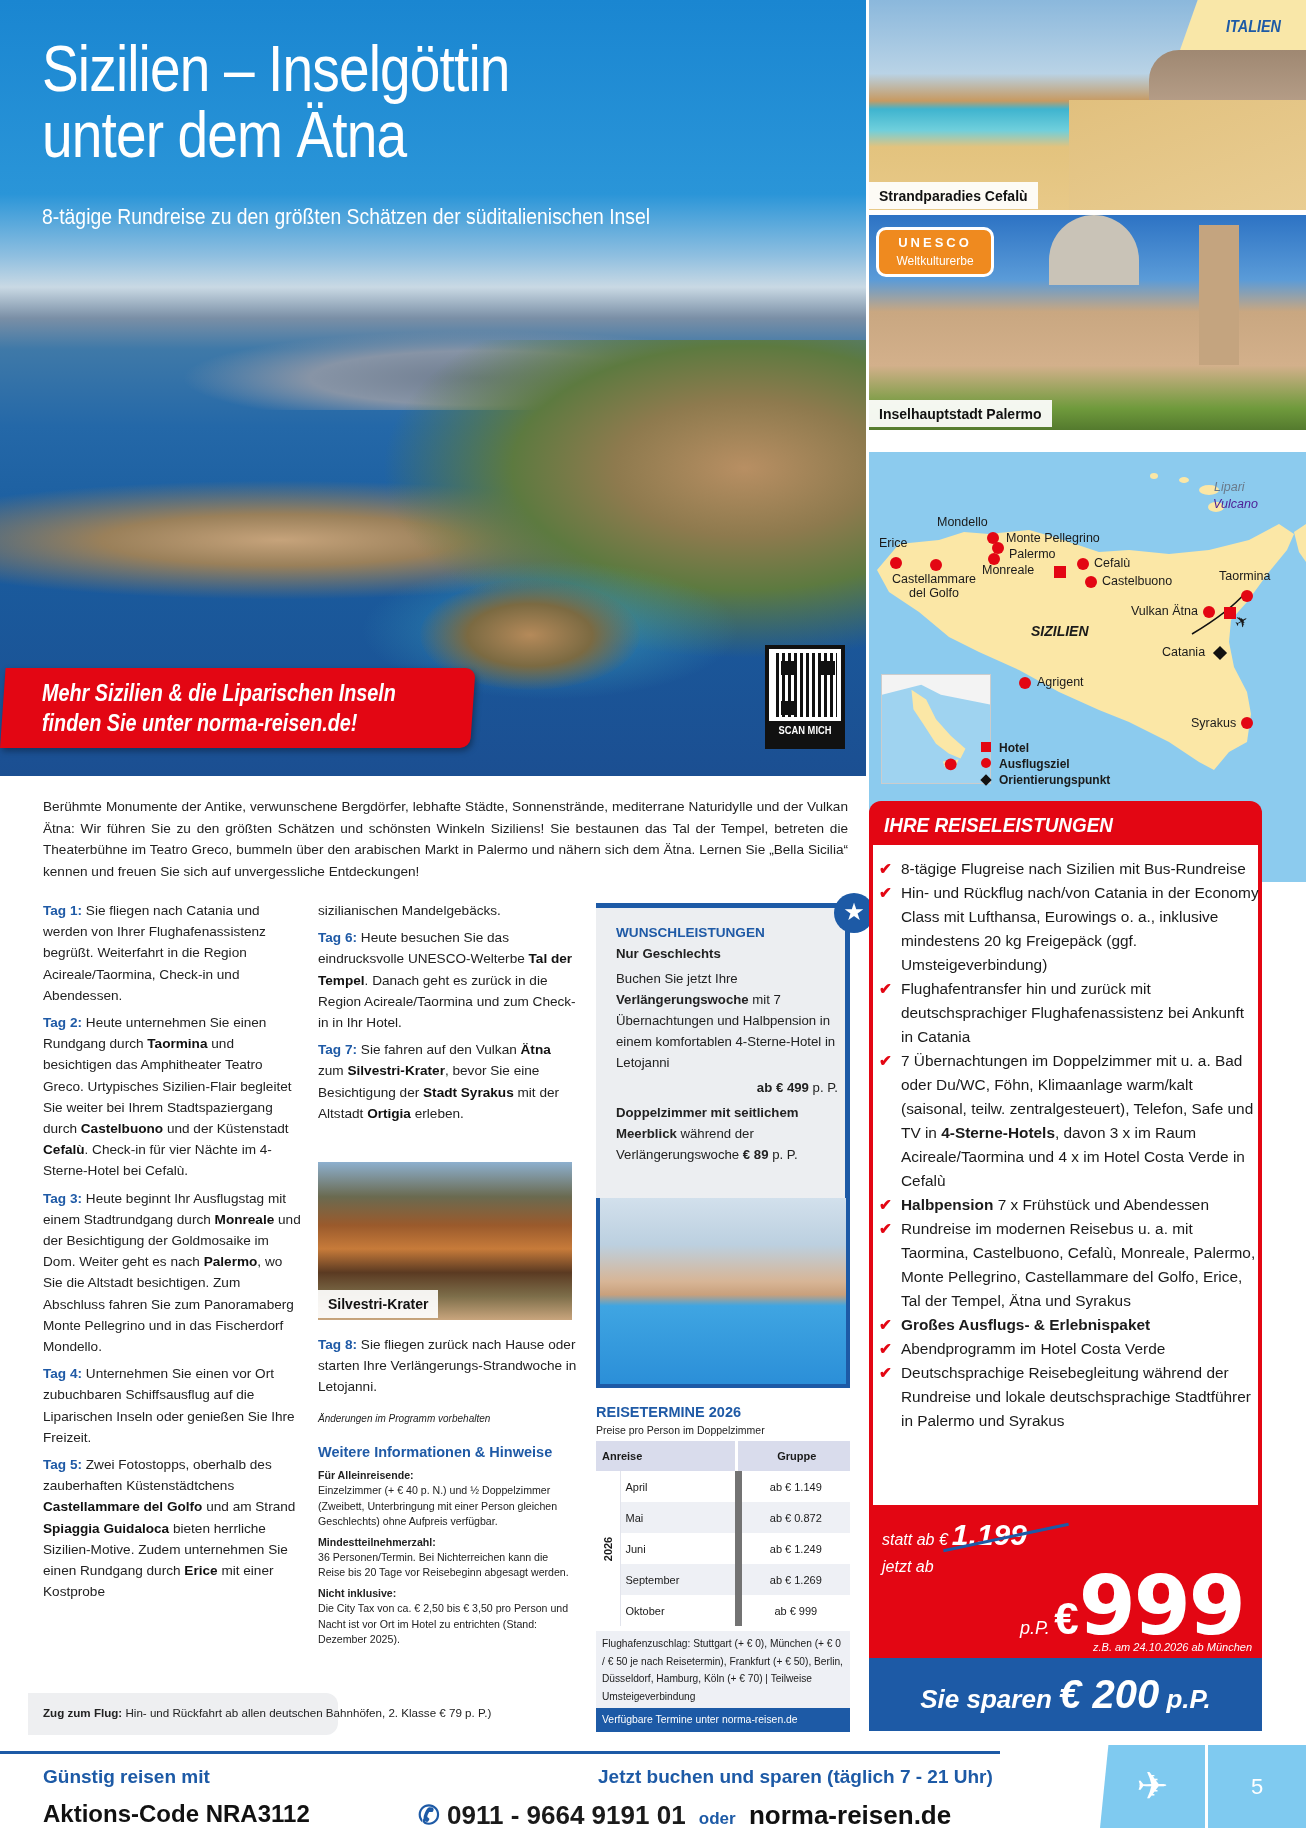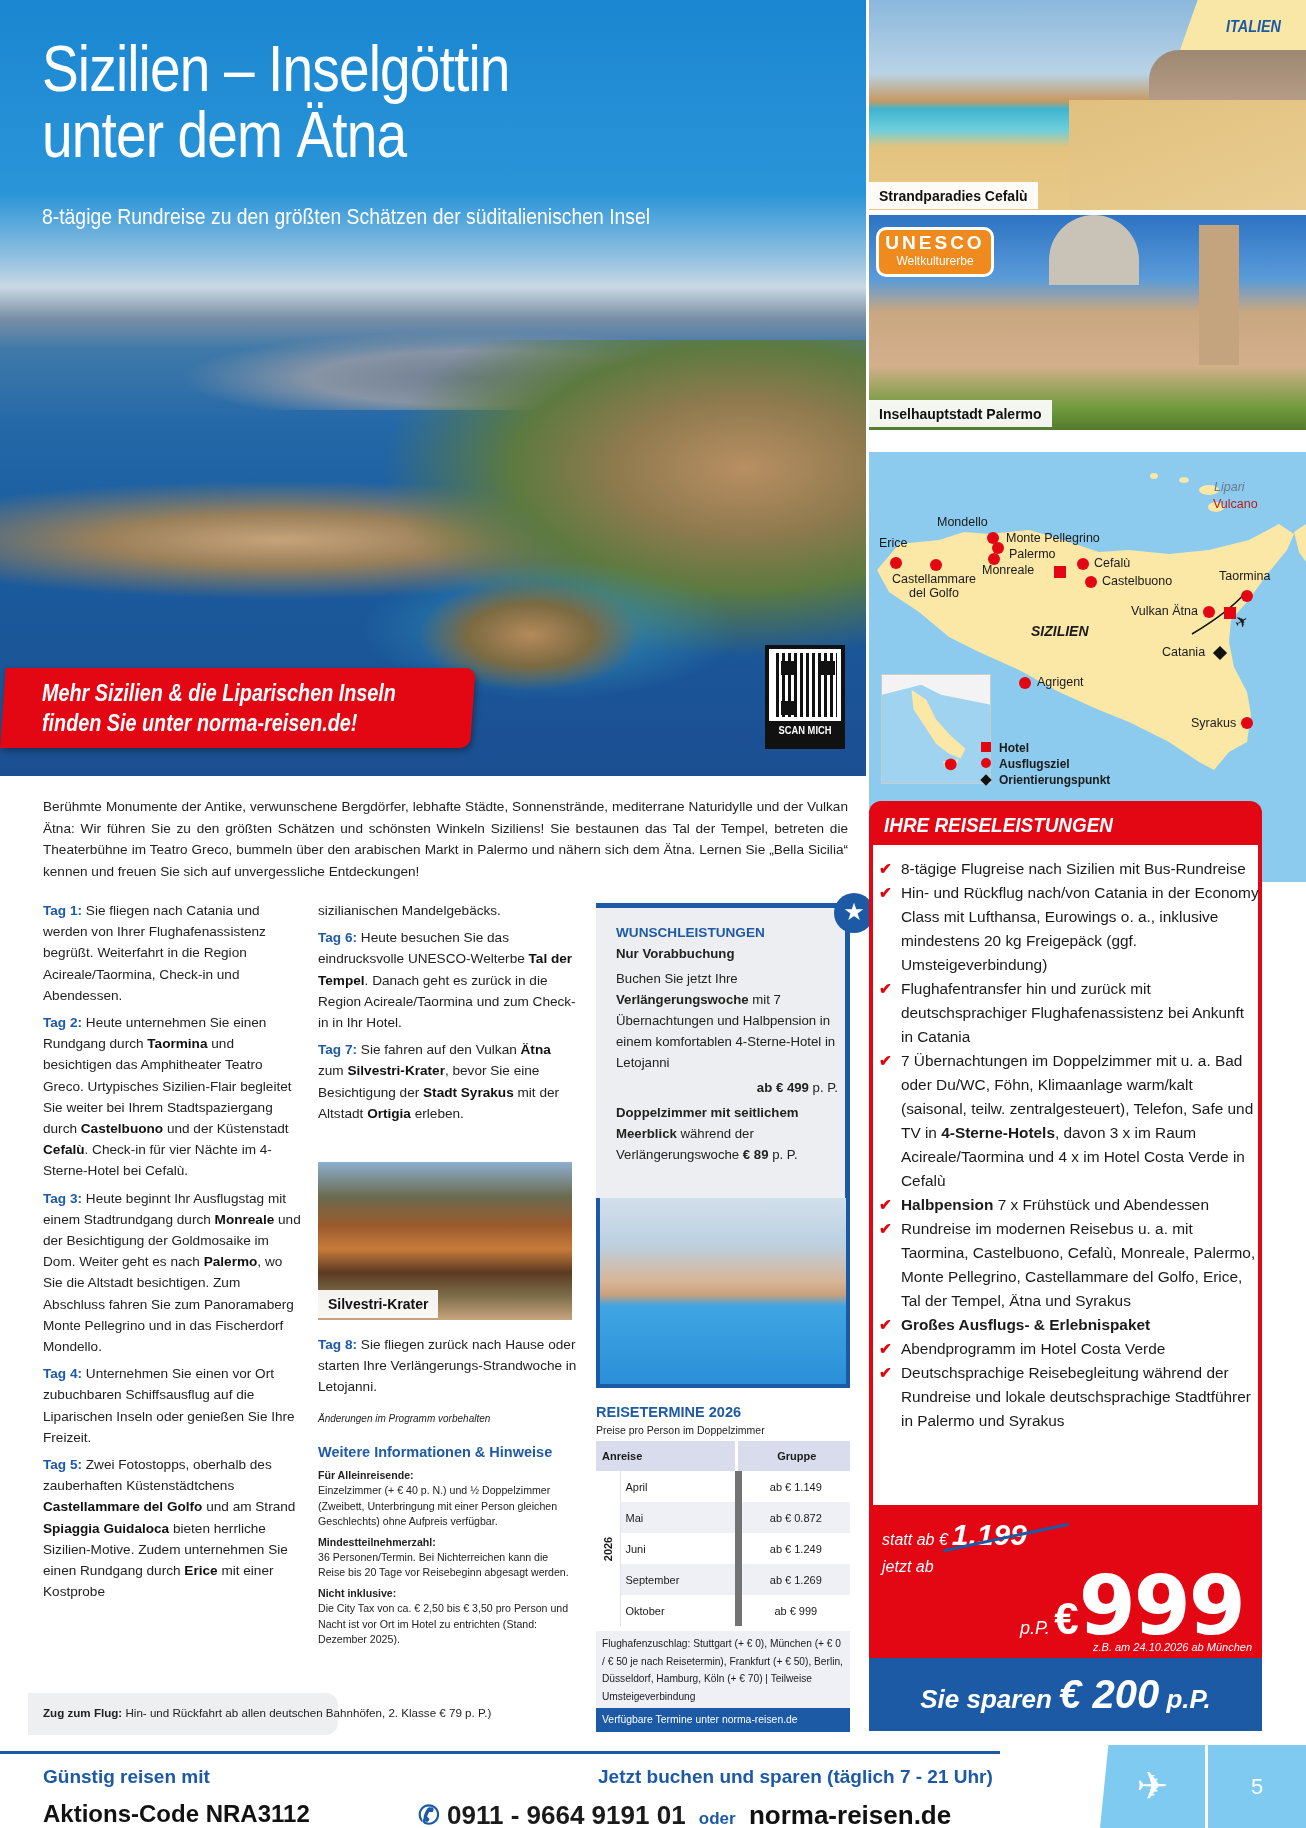--- a/index.html
+++ b/index.html
@@ -30,21 +30,21 @@
 #photo1 .sand{left:200px;top:100px;width:237px;height:110px;background:linear-gradient(160deg,#e1c07e,#e9cd92)}
 #photo1 .rock{left:280px;top:50px;width:157px;height:60px;background:linear-gradient(180deg,#9f8872,#b8a08a);border-radius:30px 0 0 0}
 #italien{left:1180px;top:0;width:126px;height:50px;background:#f9e7a8;clip-path:polygon(14% 0,100% 0,100% 100%,0 100%)}
 #italien span{position:absolute;right:22px;top:18px;font-style:italic;font-weight:700;font-size:16px;color:#1d5aa6;transform:scaleX(.9)}
 .cap{background:rgba(255,255,255,.92);font-weight:700;font-size:14px;color:#111;padding:6px 10px 5px 10px;white-space:nowrap}
 #cap1{left:869px;top:182px}
 #photo2{left:869px;top:215px;width:437px;height:215px;background:linear-gradient(180deg,#2d73c4 0%,#5a9bd8 30%,#c9a781 45%,#d3b08b 70%,#6f9a3c 90%,#547a2e 100%)}
 #photo2 .dome{left:180px;top:0;width:90px;height:70px;border-radius:45px 45px 0 0;background:#c9c3b7}
 #photo2 .tower{left:330px;top:10px;width:40px;height:140px;background:#c4a47f}
 #unesco{left:876px;top:227px;width:118px;height:50px;background:#ef8a1f;border:3px solid #fff;border-radius:10px;color:#fff;text-align:center}
-#unesco b{display:block;font-size:19px;letter-spacing:3px;line-height:22px;margin-top:2px}
+#unesco b{display:block;font-size:13px;letter-spacing:3px;line-height:22px;margin-top:2px}
 #unesco i{display:block;font-style:normal;font-size:12px;line-height:14px}
 #cap2{left:869px;top:400px}
 
 #map{left:869px;top:452px;width:437px;height:430px;background:#8ccbee;overflow:hidden}
 #island{left:0;top:0;width:437px;height:343px}
 .mdot{position:absolute;width:12px;height:12px;border-radius:50%;background:#e30613}
 .msq{position:absolute;width:12px;height:12px;background:#e30613}
 .mdia{position:absolute;width:10px;height:10px;background:#111;transform:rotate(45deg)}
 .mlbl{position:absolute;font-size:12.5px;color:#1a1a1a;white-space:nowrap;line-height:14px}
 #inset{left:12px;top:222px;width:110px;height:110px;background:#fff;border:1px solid #ccc}
@@ -168,21 +168,21 @@
   <svg id="island" class="abs" viewBox="0 0 437 343">
     <path d="M8 118 L30 92 L70 88 L95 80 L120 82 L160 78 L185 85 L230 100 L260 98 L300 102 L340 98 L380 88 L410 72 L425 82 L418 98 L400 120 L378 150 L362 168 L360 190 L365 215 L378 240 L382 262 L378 290 L360 300 L345 318 L330 310 L300 290 L260 270 L230 258 L190 240 L150 218 L110 200 L80 185 L50 160 L20 140 Z" fill="#fbe7a6"></path>
     <ellipse cx="340" cy="38" rx="10" ry="5" fill="#fbe7a6"></ellipse>
     <ellipse cx="347" cy="55" rx="8" ry="5" fill="#fbe7a6"></ellipse>
     <ellipse cx="315" cy="28" rx="5" ry="3" fill="#fbe7a6"></ellipse>
     <ellipse cx="285" cy="24" rx="4" ry="3" fill="#fbe7a6"></ellipse>
     <path d="M425 80 L437 72 L437 110 L430 100 Z" fill="#fbe7a6"></path>
     <path d="M323 182 Q360 160 377 140" stroke="#111" stroke-width="1.5" fill="none"></path>
   </svg>
   <span class="mlbl" style="left:345px;top:28px;font-style:italic;color:#6a7a8a">Lipari</span>
-  <span class="mlbl" style="left:344px;top:45px;color:#b91c1c">Vulcano</span>
+  <span class="mlbl" style="left:344px;top:45px;font-style:italic;color:#4c1d95">Vulcano</span>
   <span class="mlbl" style="left:10px;top:84px">Erice</span>
   <span class="mdot" style="left:21px;top:105px"></span>
   <span class="mlbl" style="left:20px;top:120px;text-align:center"><span style="display:inline-block;width:90px;white-space:normal;text-align:center">Castellammare del Golfo</span></span>
   <span class="mdot" style="left:61px;top:107px"></span>
   <span class="mlbl" style="left:68px;top:63px">Mondello</span>
   <span class="mdot" style="left:118px;top:80px"></span>
   <span class="mdot" style="left:123px;top:90px"></span>
   <span class="mdot" style="left:119px;top:101px"></span>
   <span class="mlbl" style="left:137px;top:79px">Monte Pellegrino</span>
   <span class="mlbl" style="left:140px;top:95px">Palermo</span>
@@ -244,21 +244,21 @@
 <div id="weitere" class="abs">
   <p><b>Für Alleinreisende:</b><span>Einzelzimmer (+ € 40 p. N.) und ½ Doppelzimmer (Zweibett, Unterbringung mit einer Person gleichen Geschlechts) ohne Aufpreis verfügbar.</span></p>
   <p><b>Mindestteilnehmerzahl:</b><span>36 Personen/Termin. Bei Nichterreichen kann die Reise bis 20 Tage vor Reisebeginn abgesagt werden.</span></p>
   <p><b>Nicht inklusive:</b><span>Die City Tax von ca. € 2,50 bis € 3,50 pro Person und Nacht ist vor Ort im Hotel zu entrichten (Stand: Dezember 2025).</span></p>
 </div>
 
 <div id="wunsch" class="abs"></div>
 <div id="wunsch-star" class="abs">★</div>
 <div id="wunsch-text" class="abs">
   <div class="h">WUNSCHLEISTUNGEN</div>
-  <p class="sh">Nur Vorabbuchung</p>
+  <p class="sh">Nur Geschlechts</p>
   <p><span>Buchen Sie jetzt Ihre </span><b>Verlängerungswoche</b><span> mit 7 Übernachtungen und Halbpension in einem komfortablen 4-Sterne-Hotel in Letojanni</span></p>
   <p class="price"><b>ab € 499</b><span> p. P.</span></p>
   <p><b>Doppelzimmer mit seitlichem Meerblick</b><span> während der Verlängerungswoche </span><b>€ 89</b><span> p. P.</span></p>
 </div>
 <div id="hotelpic" class="abs"></div>
 
 <div id="rt-h" class="abs">REISETERMINE 2026</div>
 <div id="rt-sub" class="abs">Preise pro Person im Doppelzimmer</div>
 <table id="rt-table" class="abs">
   <thead>

